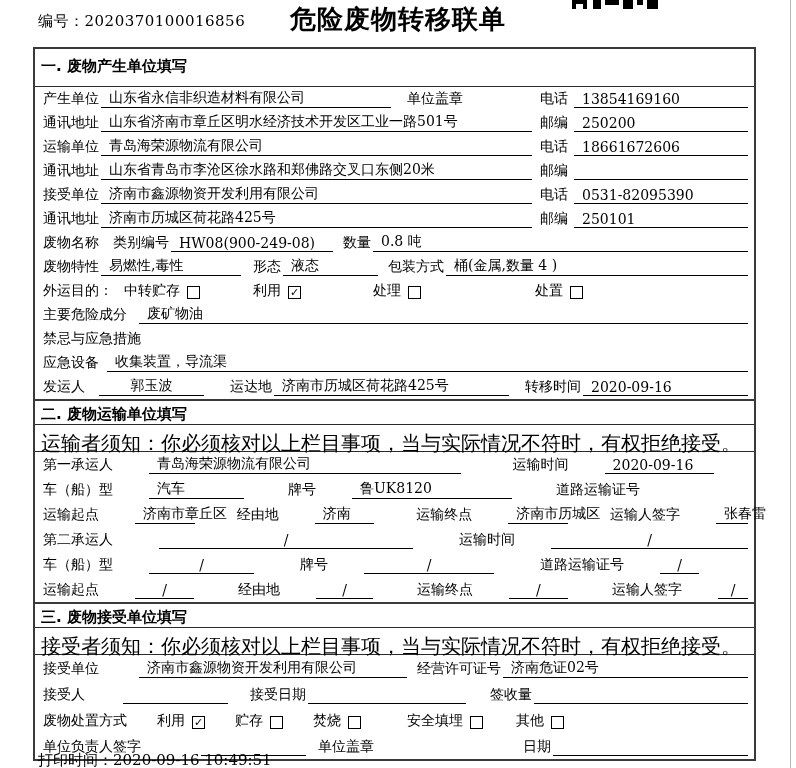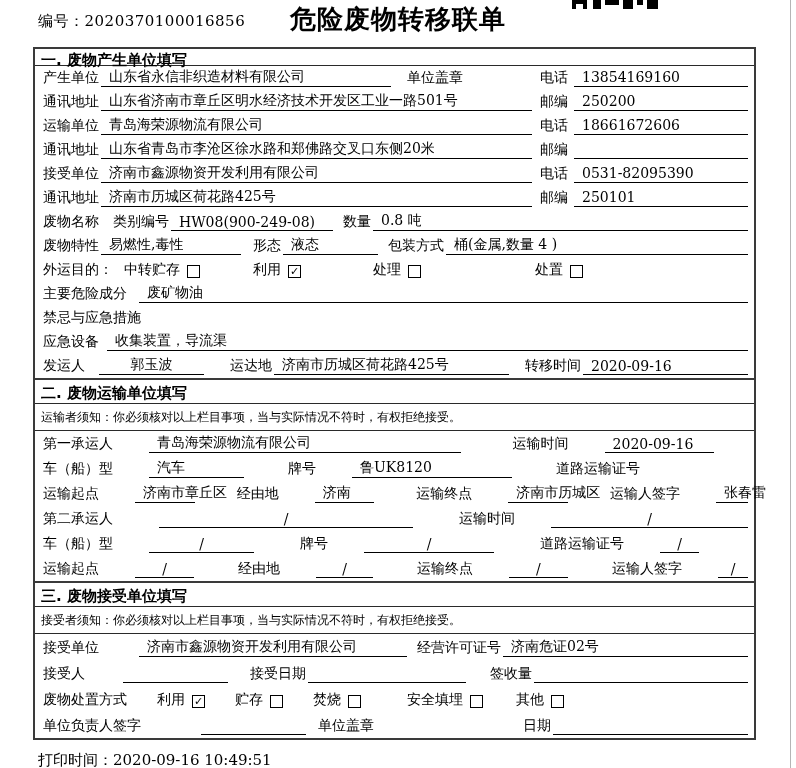--- a/index.html
+++ b/index.html
@@ -13,31 +13,31 @@
   .title { position:absolute; left:0; top:2px; width:100%; text-align:center; font-size:26px; font-weight:bold;
            font-family:"DejaVu Sans","Liberation Sans",sans-serif; letter-spacing:1px; }
   .qr { position:absolute; left:572px; top:0; width:86px; height:9px; }
   .qr i { position:absolute; background:#000; top:0; }
 
   
   .box { position:absolute; left:33px; top:47px; width:723px; border:2px solid #3a3a3a; background:#fff; }
   .sec-h { height:26px; padding:4px 6px 0 6px; font-size:15px; font-weight:bold;
            font-family:"DejaVu Sans","Liberation Sans",sans-serif;
            border-top:2px solid #3a3a3a; border-bottom:1px solid #2a2a2a; }
-  .sec-h.first { border-top:none; height:17px; padding-top:2px; }
-  .note { height:27px; padding:5px 6px 0 6px; font-size:12px; border-bottom:1px solid #2a2a2a; }
+  .sec-h.first { border-top:none; height:38px; padding-top:8px; }
+  .note { height:27px; padding:5px 6px 0 6px; font-size:20px; border-bottom:1px solid #2a2a2a; }
 
   .r { display:flex; align-items:flex-end; padding:0 6px 3px 6px; font-size:14px; }
   .h24 { height:24px; } .h25 { height:25px;gap:34px; } .h26 { height:26px; }
   .lbl { white-space:nowrap; padding:0 2px; }
   .val { border-bottom:1px solid #000; white-space:nowrap; padding:0 4px 0 8px; min-height:17px; min-width:30px; }
   .g { flex:1 1 auto; }
   .sp { border:none; } 
   .c { text-align:center; padding:0; }
-  .rg { margin-left:auto; width:210px; display:flex; flex:none;margin-top:40px; }
+  .rg { margin-left:auto; width:210px; display:flex; align-items:flex-end; flex:none;margin-top:40px; }
   .rg .lbl { width:36px; flex:none; }
   .rg .val { flex:1 1 auto; }
 
   .opt { display:inline-flex; align-items:flex-end; white-space:nowrap; }
   .cb { display:inline-block; width:13px; height:13px; border:1.5px solid #000; margin:0 0 1px 7px;
         font-size:11px; line-height:11px; text-align:center; font-family:"DejaVu Sans",sans-serif; }
 
   .print { position:absolute; left:38px; top:751px; font-size:15px; }
 </style>
 </head>

